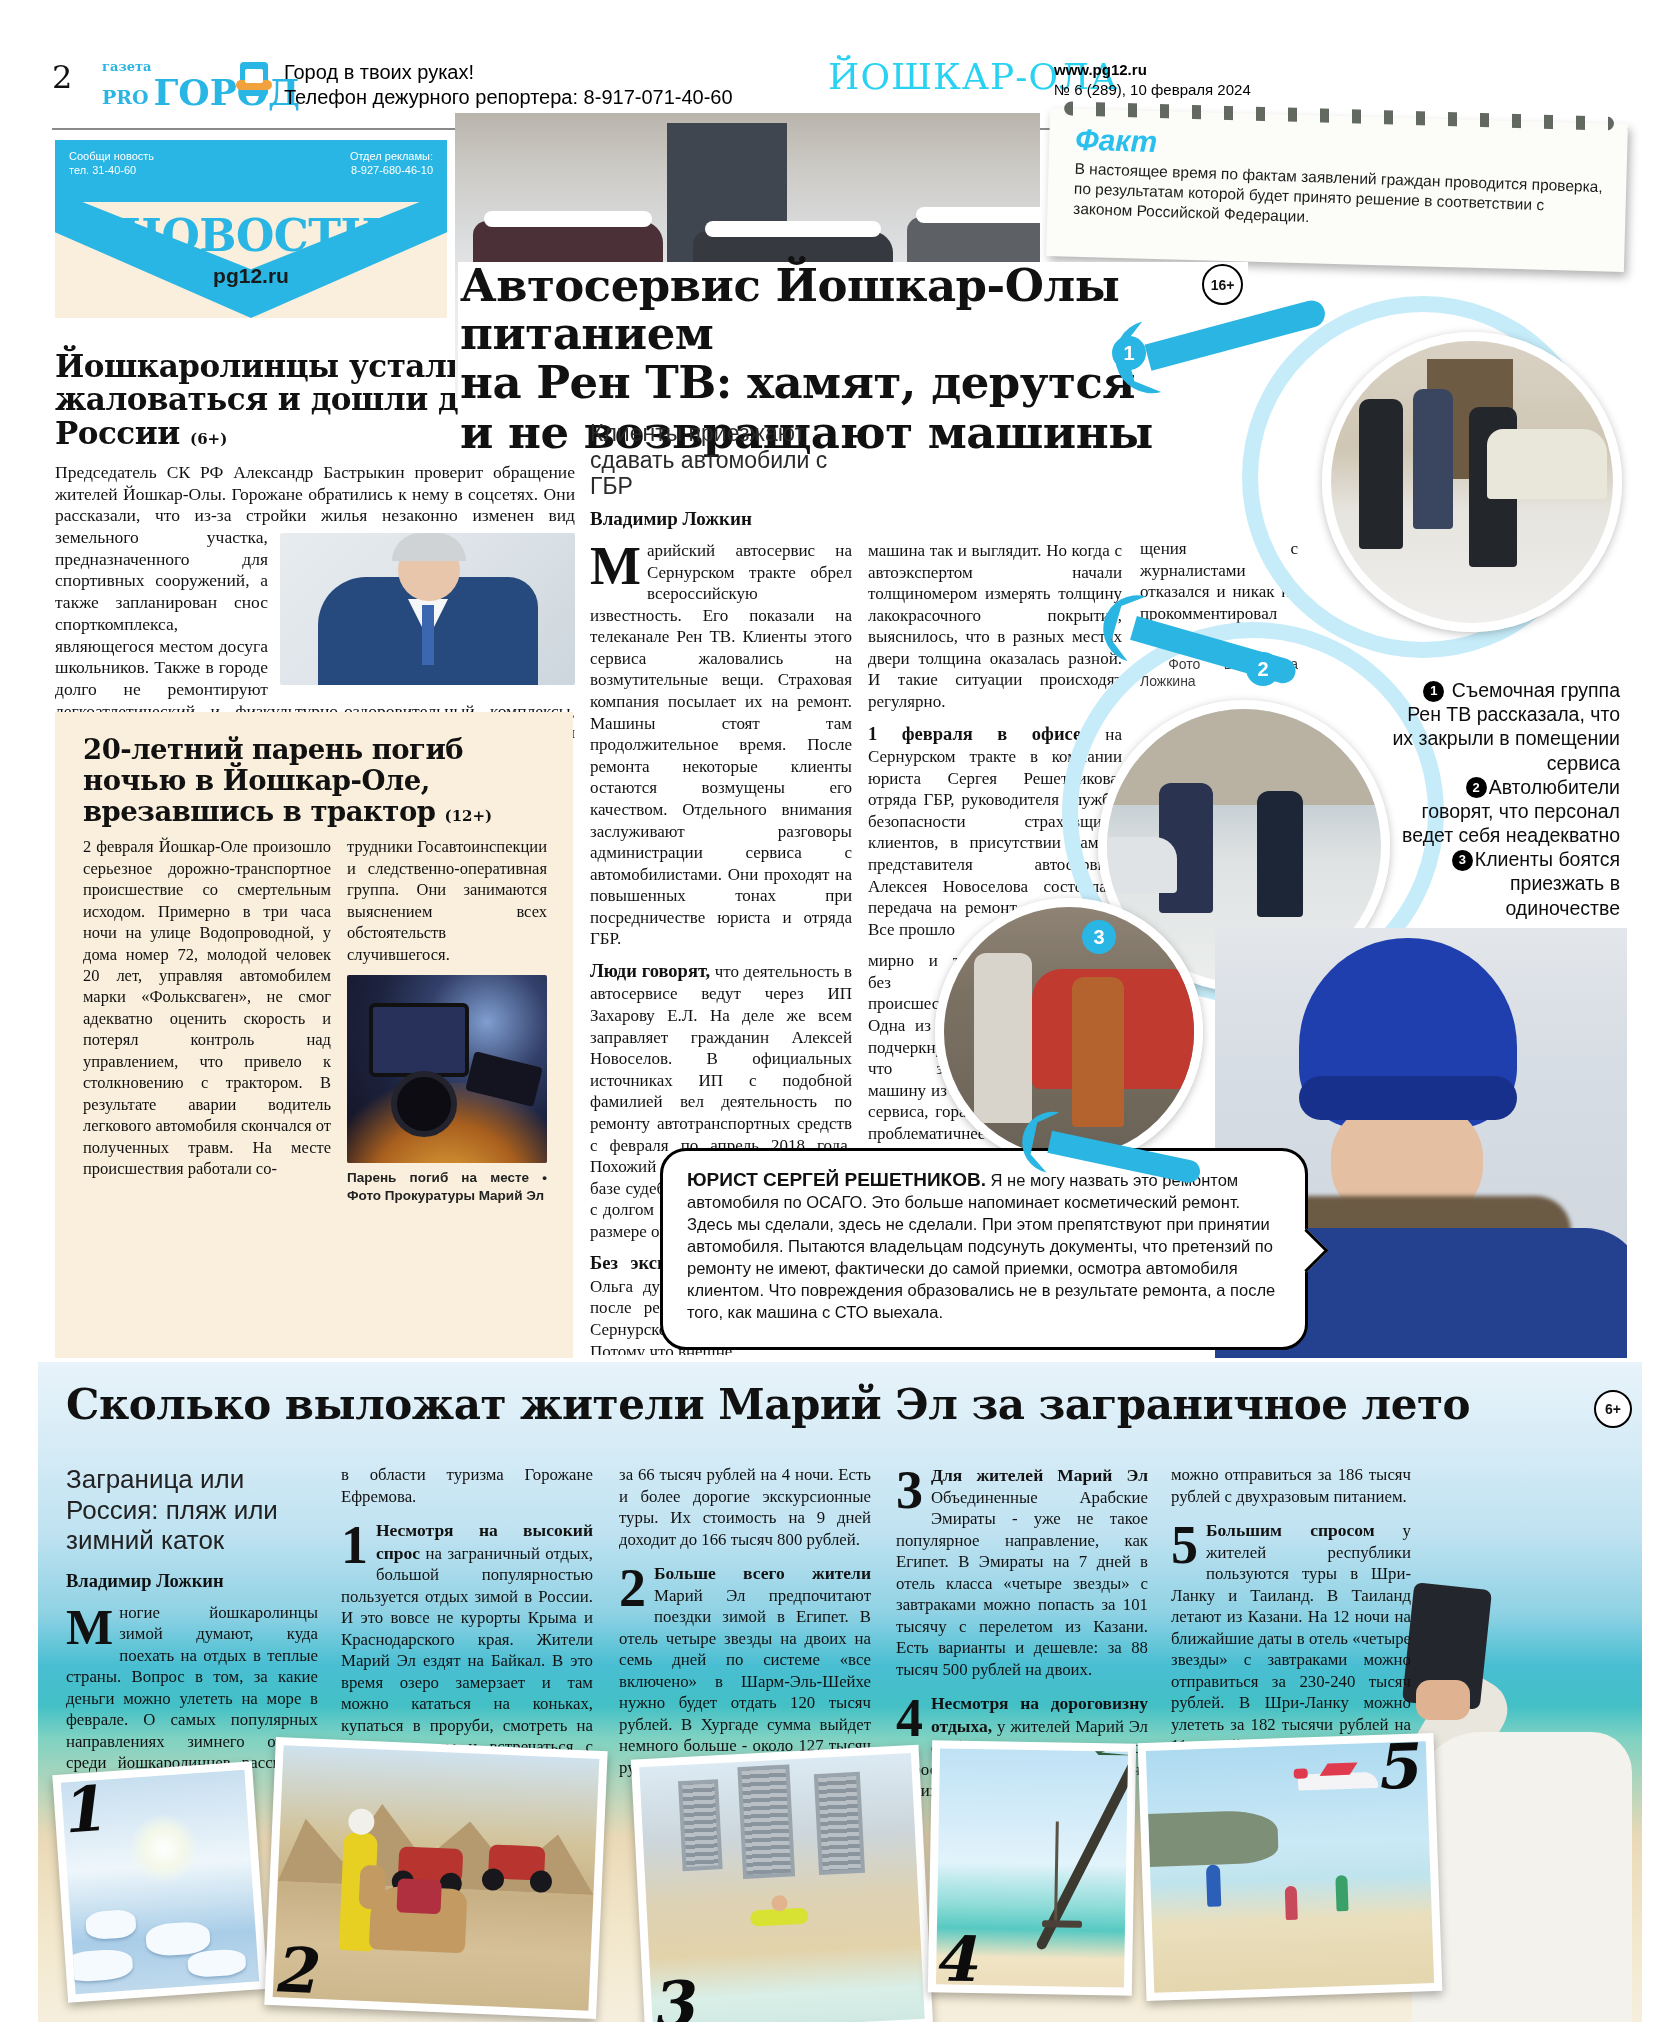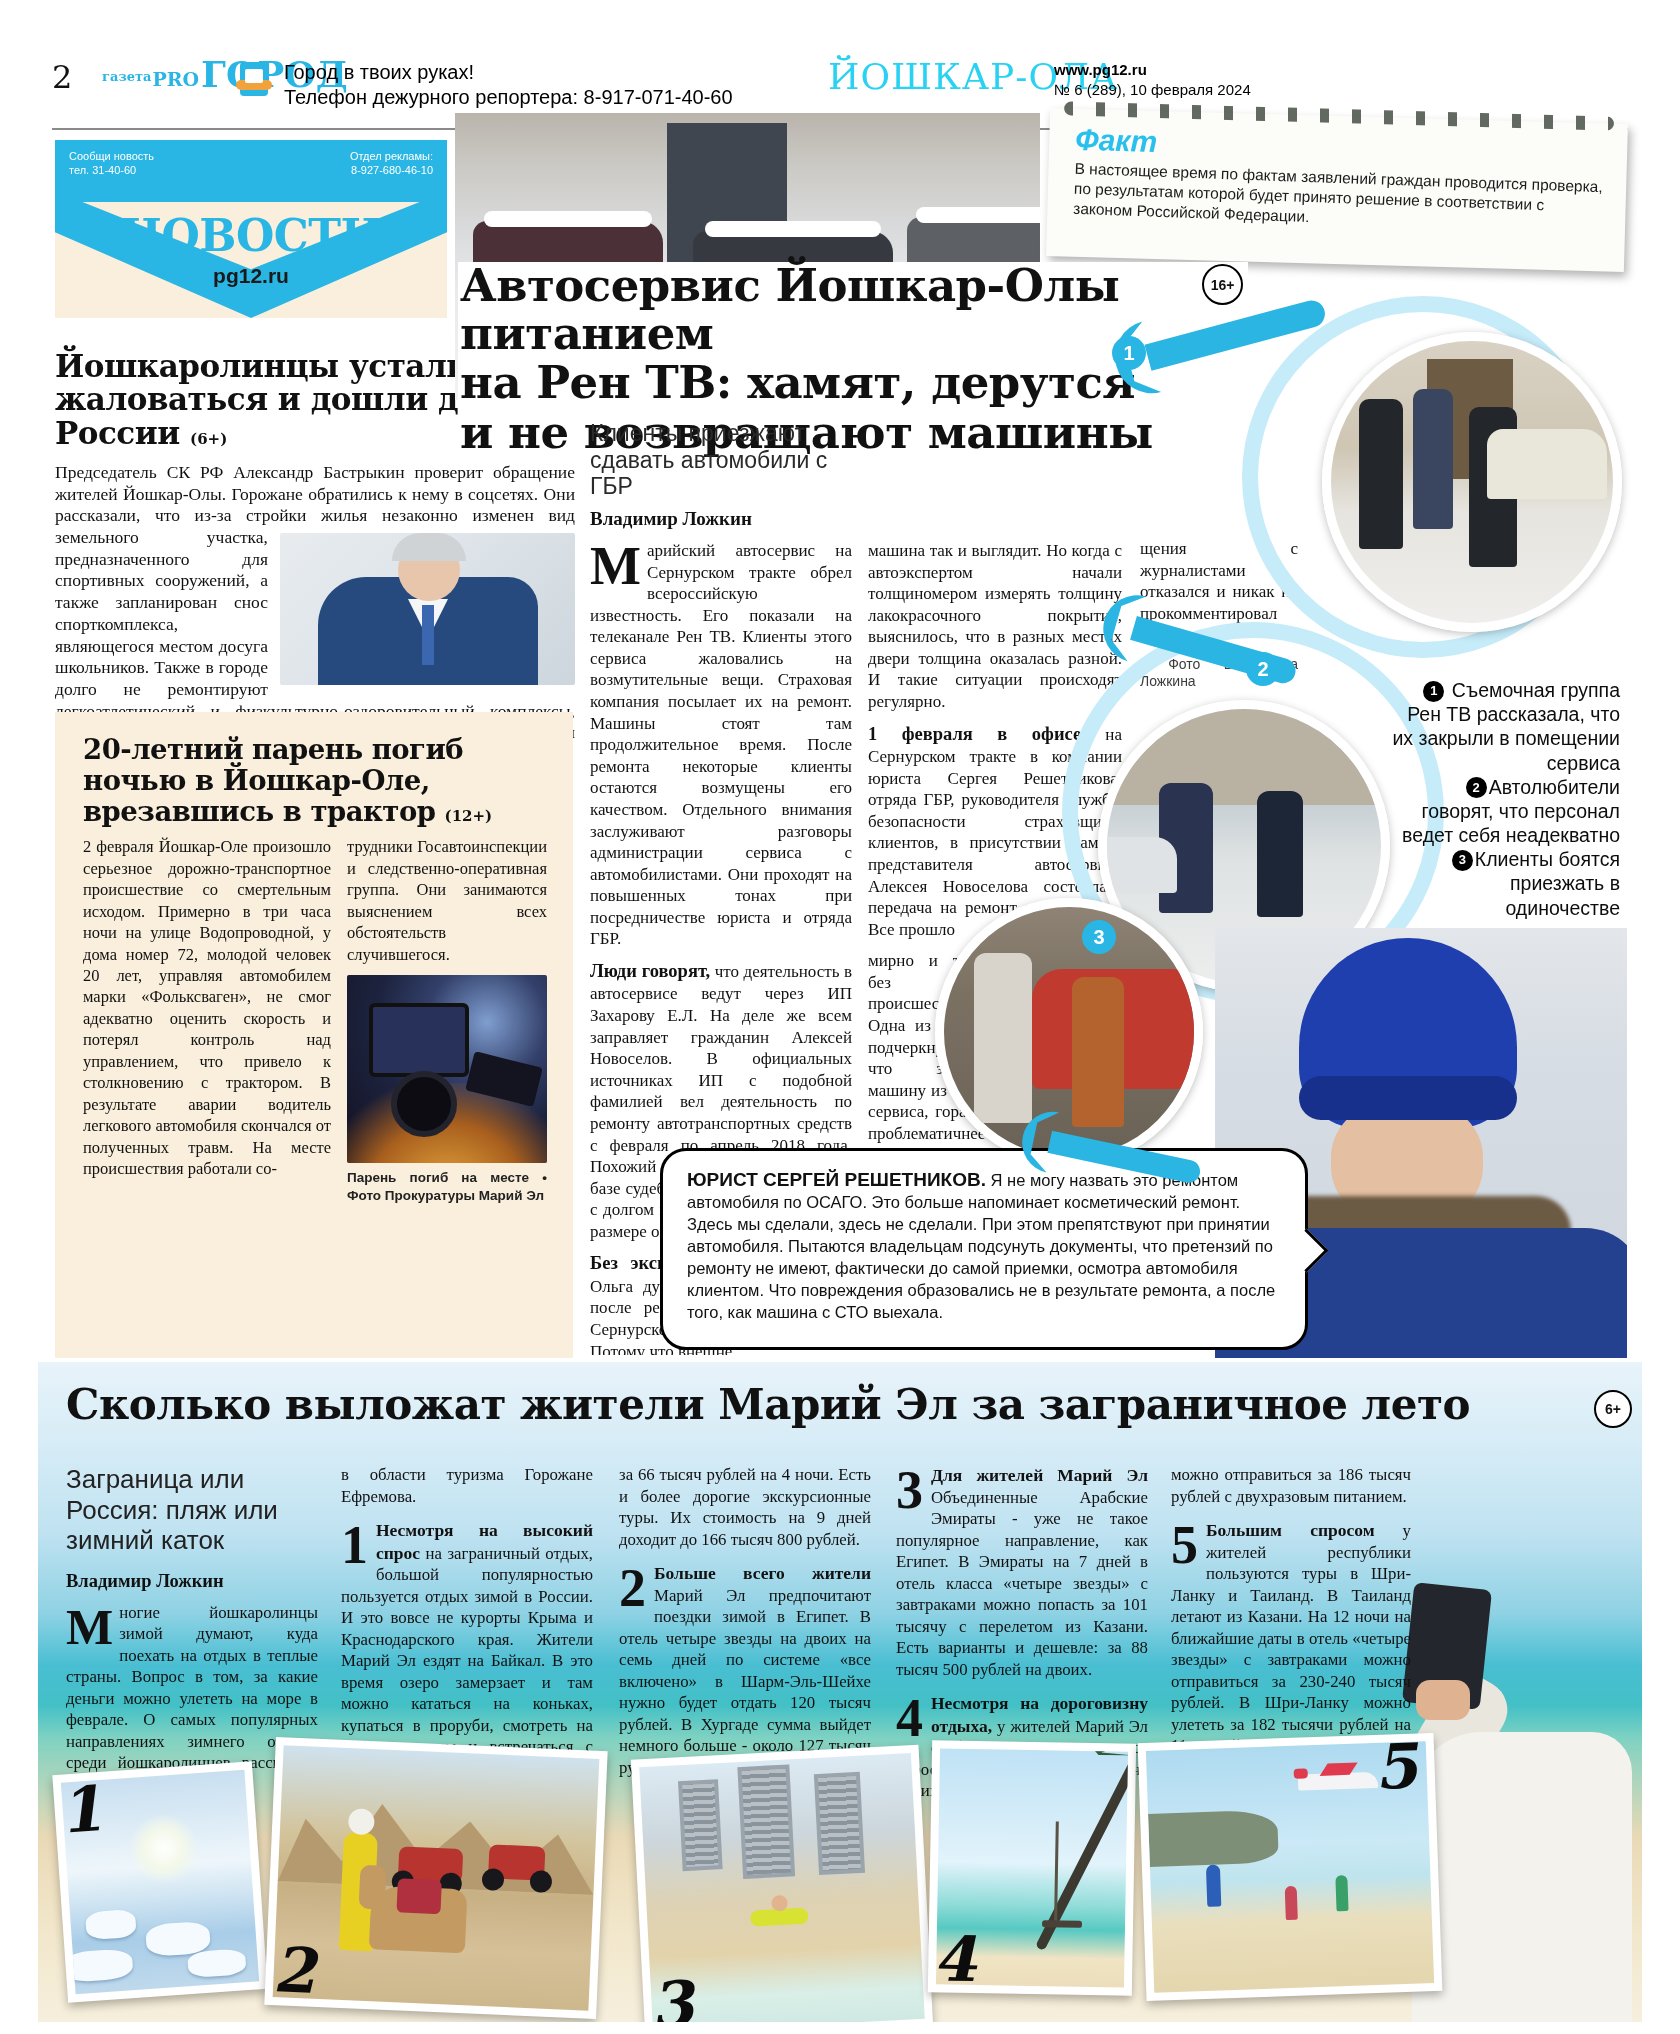--- a/index.html
+++ b/index.html
@@ -177,21 +177,21 @@
   .beachfig{position:absolute;border-radius:8px 8px 3px 3px}
   .hills{position:absolute;left:0;top:26%;width:46%;height:22%;background:#7e8f77;border-radius:0 40% 30% 0}
 </style>
 </head>
 <body>
 
 <div id="page">
 
   <div class="abs pagenum">2</div>
   <div class="abs logo">
-    <span style="display:flex;flex-direction:row;gap:1px">
+    <span style="display:flex;flex-direction:column;gap:15px">
       <span class="small">газета</span>
       <span class="small" style="font-size:19px">PRO</span>
     </span>
     <span class="big">ГОРОД</span>
   </div>
   <div class="abs logoicon"></div>
   <div class="abs tagline sans">
     <div>Город в твоих руках!</div>
     <div>Телефон дежурного репортера: 8-917-071-40-60</div>
   </div>

